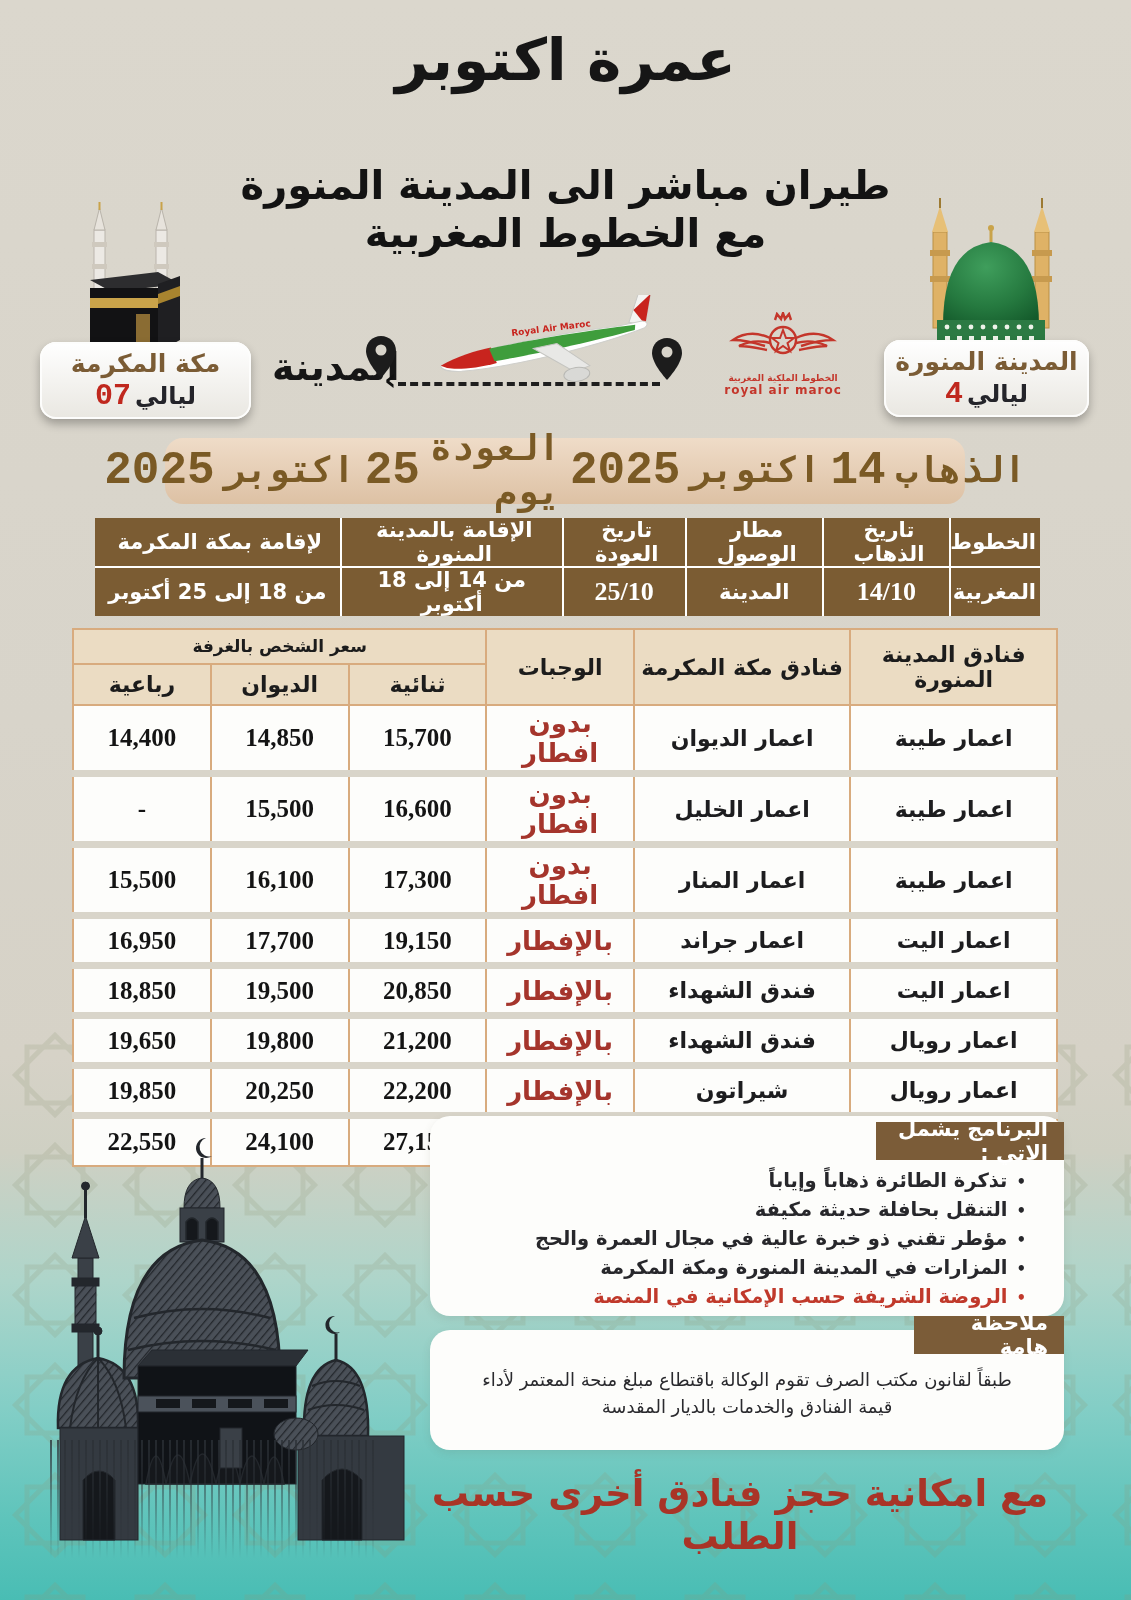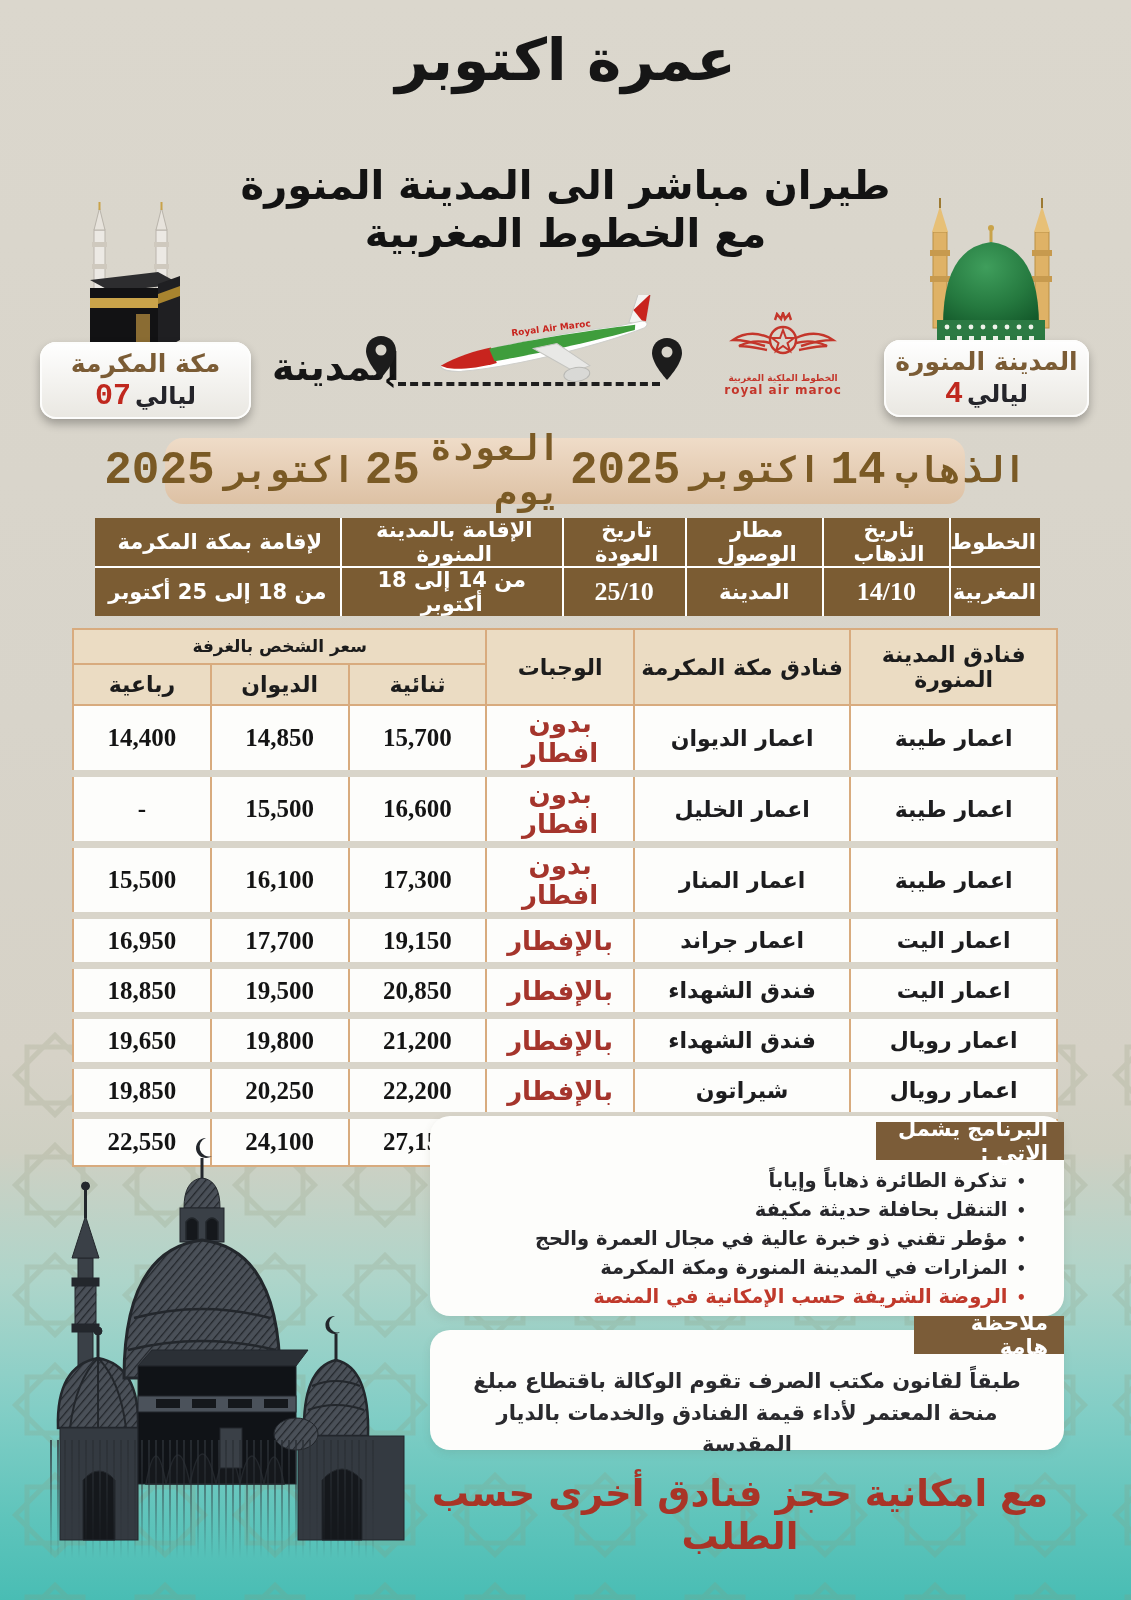--- a/index.html
+++ b/index.html
@@ -87,21 +87,21 @@
   .panel.note    { left:430px; top:1330px; width:634px; height:120px; }
   .sec-badge { position:absolute; background:#7b5c38; color:#fff; font-weight:bold; font-size:21px;
     display:flex; align-items:center; justify-content:center; padding:0 16px; height:38px; }
   .sec-badge.program-badge { left:876px; top:1122px; width:188px; }
   .sec-badge.note-badge    { left:914px; top:1316px; width:150px; }
   .program-list { position:absolute; left:446px; top:1168px; width:602px; padding:0 22px; list-style:none; }
   .program-list li { font-size:19.5px; font-weight:bold; color:#27272b; line-height:1.38; margin-bottom:2px; }
   .program-list li::before { content:"•"; margin-left:9px; font-size:15px; }
   .program-list li.red { color:#c0392b; }
   .note-text { position:absolute; left:446px; top:1366px; width:602px; text-align:center;
-    font-size:21px; font-weight:bold; color:#2a2a2e; line-height:1.5; padding:0 18px; }
+    font-size:18px; font-weight:normal; color:#2a2a2e; line-height:1.5; padding:0 18px; }
 
   
   .footer-text { position:absolute; left:390px; top:1472px; width:700px; text-align:center;
     font-size:37px; font-weight:bold; color:#a93427; }
 
   
   .kaaba-fig { left:52px;  top:202px; width:160px; height:150px; }
   .dome-fig  { left:auto; right:50px; top:198px; width:180px; height:152px; }
   .plane-fig { position:absolute; left:425px; top:295px; width:240px; height:100px; }
   .mosque-fig{ position:absolute; left:6px; top:1128px; width:402px; height:430px; }

